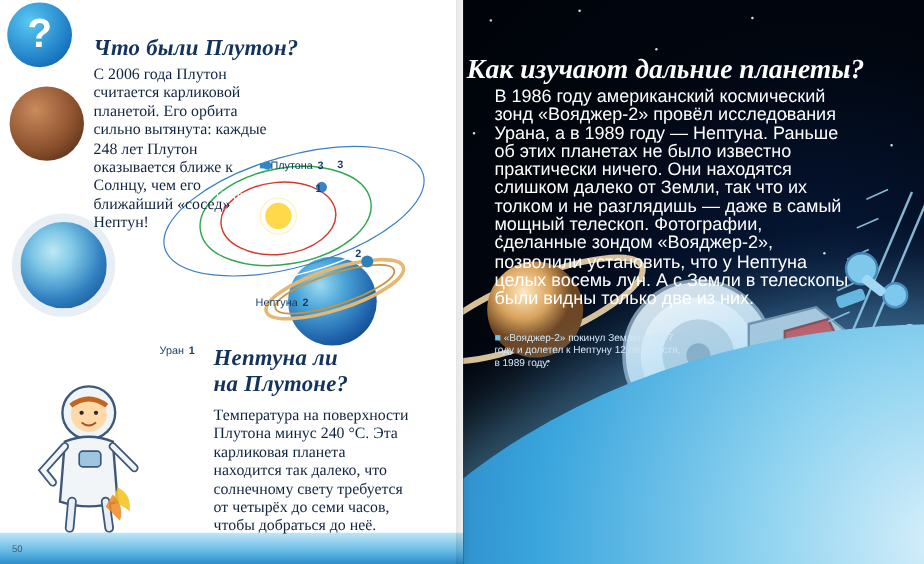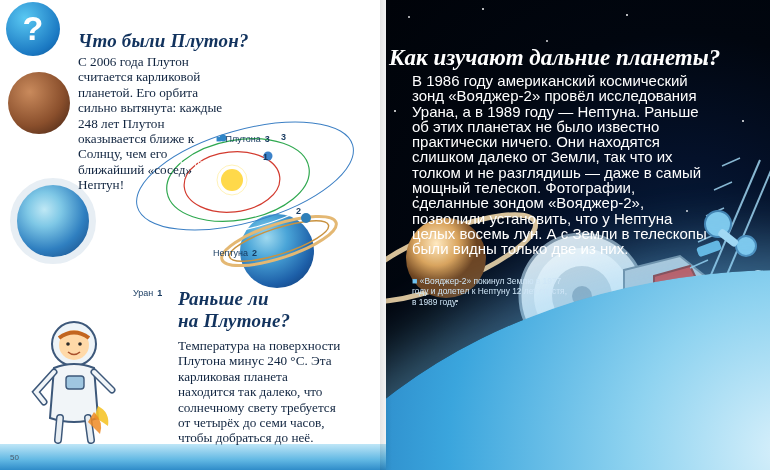--- a/index.html
+++ b/index.html
@@ -255,21 +255,21 @@
       <span class="label">Нептуна</span>
       <span class="label" style="font-weight:bold;">2</span>
     </div>
 
     <h2 class="head" style="position:absolute;left:78px;top:30px;width:230px;">Что были Плутон?</h2>
 
     <p class="body-text" style="position:absolute;left:78px;top:54px;width:146px;">С 2006 года Плутон считается карликовой планетой. Его орбита сильно вытянута: каждые 248 лет Плутон оказывается ближе к Солнцу, чем его ближайший «сосед» Нептун!</p>
 
 
 
-    <h2 class="head" style="position:absolute;left:178px;top:288px;width:200px;white-space:pre-line;">Раньше ли
+    <h2 class="head" style="position:absolute;left:178px;top:288px;width:200px;white-space:pre-line;">Нептуна ли
 на Плутоне?</h2>
 
     <p class="body-text" style="position:absolute;left:178px;top:338px;width:168px;">Температура на поверхности Плутона минус 240 °С. Эта карликовая планета находится так далеко, что солнечному свету требуется от четырёх до семи часов, чтобы добраться до неё.</p>
 
     <svg class="astronaut" viewBox="0 0 96 130">
 
       <circle cx="46" cy="30" r="22" fill="#eef4f8" stroke="#3d587a" stroke-width="2"></circle>
       <circle cx="46" cy="31" r="15" fill="#ffd9a8"></circle>
 
       <circle cx="40" cy="30" r="1.8" fill="#2a2a2a"></circle>

